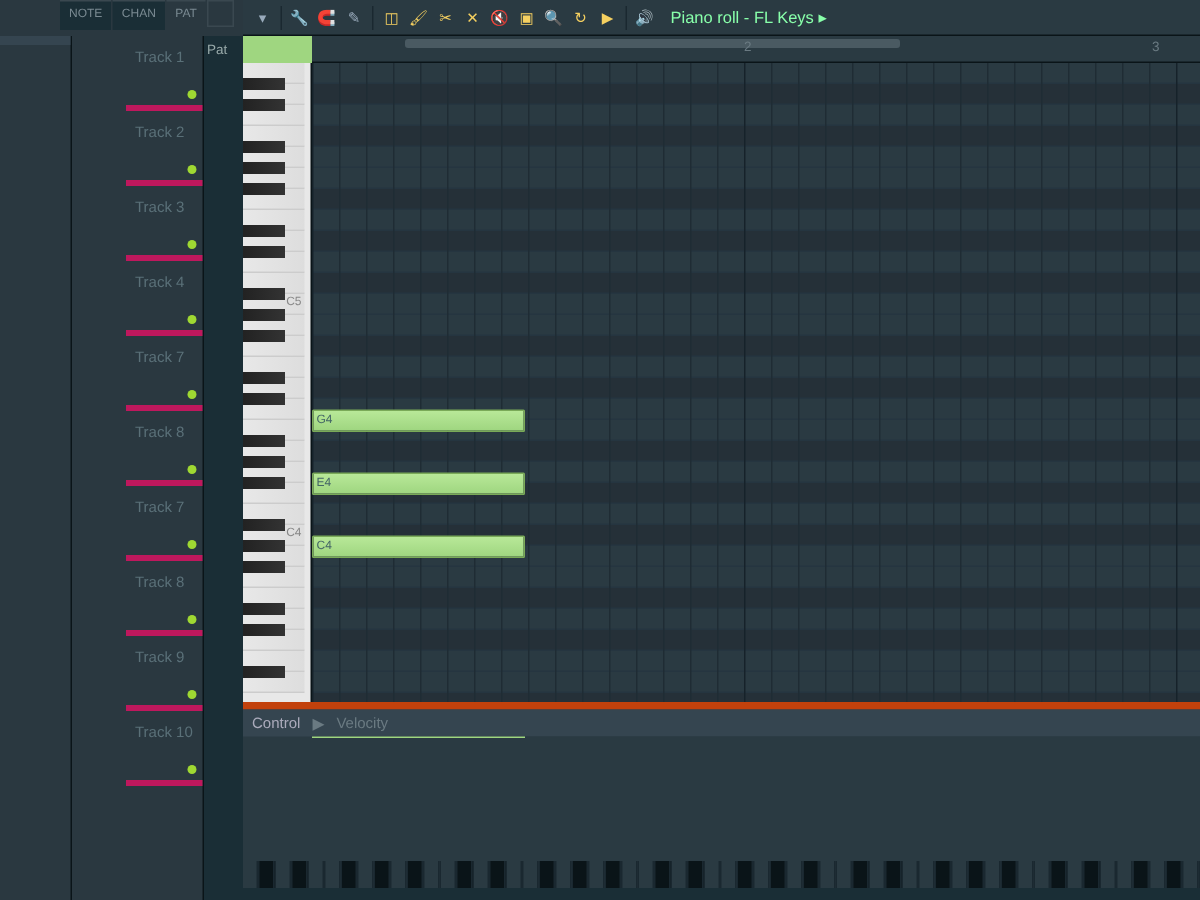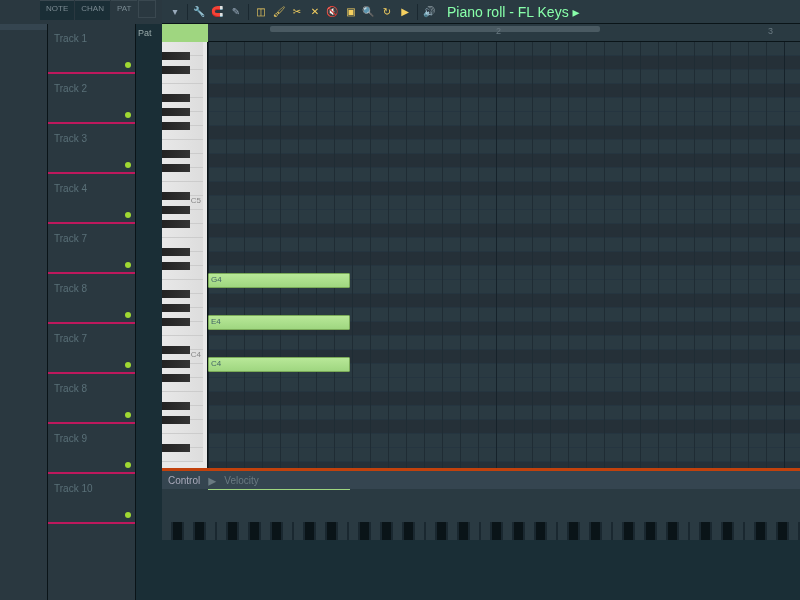--- a/index.html
+++ b/index.html
@@ -11,36 +11,36 @@
 .tab { background: #1a2e36; color: #7a8a92; font-size: 8px; padding: 3px 6px; border-top: 1px solid #3a4850; }
 .tab.active { background: #2a3840; }
 .tab-icon { width: 18px; height: 18px; background: #2a3840; border: 1px solid #3a4850; }
 
 
 .left-panel { position: absolute; top: 24px; left: 0; width: 48px; height: 576px; background: #2a3840; border-right: 1px solid #0a1418; }
 .left-panel-header { height: 6px; background: #354550; }
 
 
 .track-list { position: absolute; top: 24px; left: 48px; width: 88px; height: 576px; background: #2a3840; border-right: 1px solid #0a1418; }
-.track { height: 50px; border-bottom: 2px solid #be185d; position: relative; padding: 4px 6px; }
+.track { height: 50px; border-bottom: 4px solid #be185d; position: relative; padding: 4px 6px; margin-left: 36px; }
 .track-label { color: #5a7078; font-size: 10px; }
 .track-indicator { position: absolute; right: 4px; bottom: 4px; width: 6px; height: 6px; border-radius: 50%; background: #9fd832; }
 
 
 .pattern-label { position: absolute; top: 28px; left: 138px; color: #9aa; font-size: 9px; }
 
 
 .piano-roll { position: absolute; top: 0; left: 162px; width: 638px; height: 600px; background: #1a2e36; }
 
 
 .pr-toolbar { position: absolute; top: 0; left: 0; right: 0; height: 24px; background: #2a3a42; display: flex; align-items: center; padding: 0 4px; border-bottom: 1px solid #0a1418; }
 .pr-toolbar-sep { width: 1px; height: 16px; background: #1a2830; margin: 0 3px; }
 .tool-btn { width: 16px; height: 16px; display: flex; align-items: center; justify-content: center; color: #9ab; font-size: 10px; cursor: pointer; margin: 0 1px; }
 .tool-btn.accent { color: #f5d060; }
-.pr-title { color: #8fa; font-size: 14px; margin-left: 8px; }
+.pr-title { color: #8fa; font-size: 11px; margin-left: 8px; }
 
 
 .timeline { position: absolute; top: 24px; left: 46px; right: 0; height: 18px; background: #2a3a42; border-bottom: 1px solid #0a1418; }
 .timeline-marker { position: absolute; top: 2px; color: #6a7a82; font-size: 9px; }
 .timeline-scroll { position: absolute; top: 2px; left: 62px; right: 200px; height: 6px; background: #4a5a62; border-radius: 2px; }
 .timeline-play { position: absolute; top: 24px; left: 0; width: 46px; height: 18px; background: #9fd680; }
 
 
 .keyboard { position: absolute; top: 42px; left: 0; width: 46px; height: 426px; background: #e8e8e8; border-right: 1px solid #0a1418; }
 .white-key { position: absolute; left: 0; right: 4px; height: 14px; background: linear-gradient(to right, #e8e8e8, #ddd); border-bottom: 1px solid #ccc; }
@@ -49,21 +49,21 @@
 
 
 .note-grid { position: absolute; top: 42px; left: 46px; right: 0; height: 426px; background: #2a3a42; overflow: hidden; }
 .grid-row { position: absolute; left: 0; right: 0; height: 14px; border-bottom: 1px solid #253540; }
 .grid-row.dark { background: #253038; }
 .grid-col { position: absolute; top: 0; bottom: 0; width: 1px; background: #1f2c34; }
 .grid-col.major { background: #16222a; }
 .note { position: absolute; height: 15px; background: linear-gradient(to bottom, #b8e898, #9fd680); border: 1px solid #7aaa58; border-radius: 1px; font-size: 8px; color: #466; padding-left: 2px; line-height: 12px; }
 
 
-.control-panel { position: absolute; top: 468px; left: 0; right: 0; height: 72px; background: #2a3a42; border-top: 3px solid #c2410c; }
+.control-panel { position: absolute; top: 468px; left: 0; right: 0; height: 124px; background: #2a3a42; border-top: 5px solid #c2410c; }
 .control-header { height: 18px; background: #354550; padding: 3px 6px; display: flex; align-items: center; gap: 8px; }
 .control-label { color: #aab; font-size: 10px; }
 .control-sublabel { color: #6a7a82; font-size: 10px; }
 .velocity-area { position: absolute; top: 18px; left: 46px; right: 0; bottom: 18px; background: #2a3a42; }
 .velocity-line { position: absolute; top: 0; height: 1px; background: #9fd680; }
 .control-keyboard { position: absolute; left: 0; bottom: 0; right: 0; height: 18px; background: #1a2830; }
 .ck-key { position: absolute; top: 0; bottom: 0; background: #2a3a42; border-right: 1px solid #1a2830; }
 </style>
 </head>
 <body>

